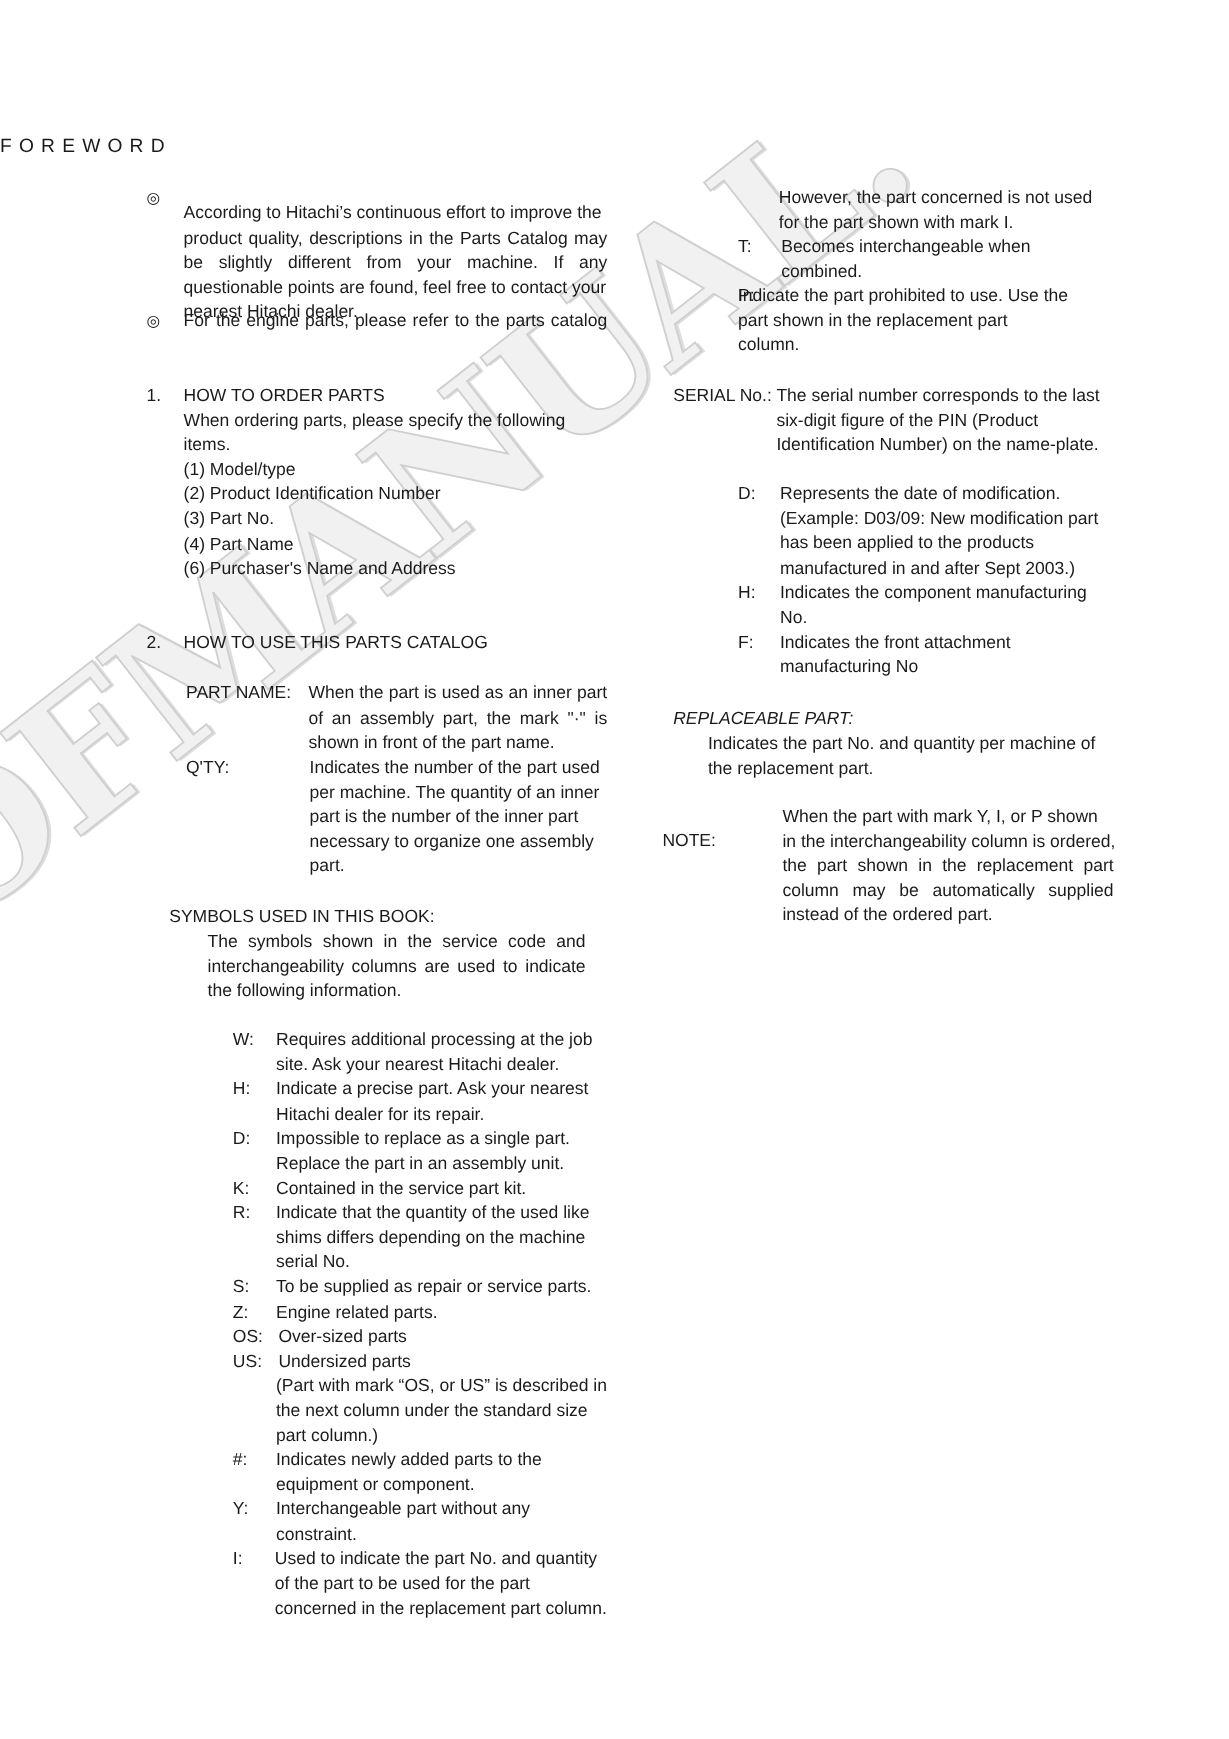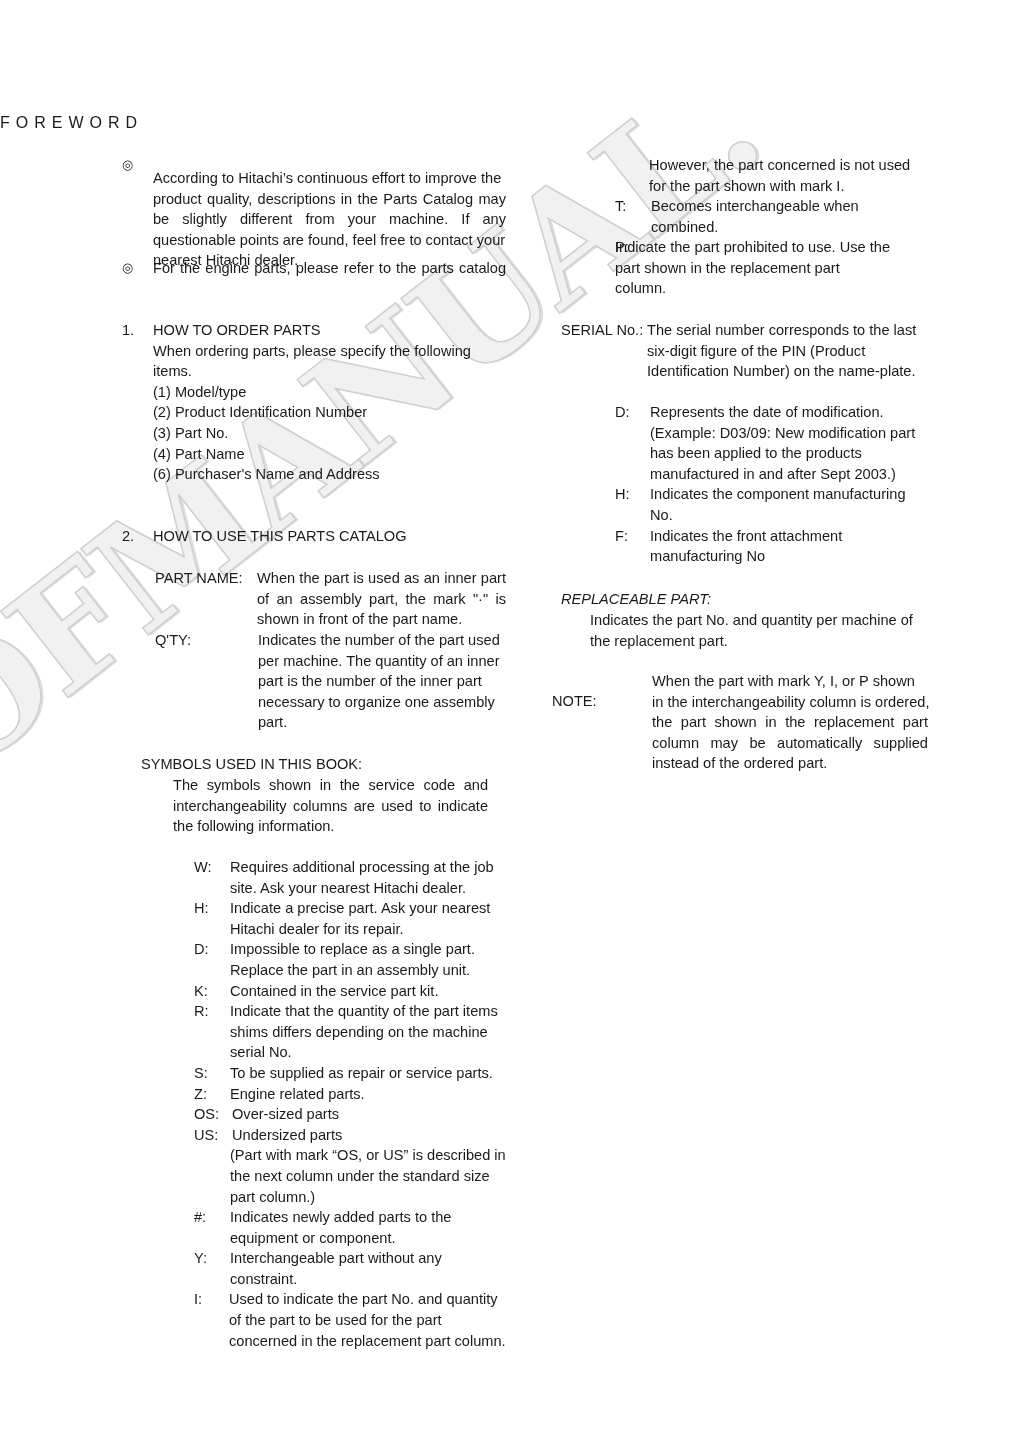--- a/index.html
+++ b/index.html
@@ -111,21 +111,21 @@
     <div>I:</div>
   </div>
   <div class="blk" style="left:230px; top:857px;">
     <div>Requires additional processing at the job</div>
     <div>site. Ask your nearest Hitachi dealer.</div>
     <div>Indicate a precise part. Ask your nearest</div>
     <div>Hitachi dealer for its repair.</div>
     <div>Impossible to replace as a single part.</div>
     <div>Replace the part in an assembly unit.</div>
     <div>Contained in the service part kit.</div>
-    <div>Indicate that the quantity of the part items</div>
+    <div>Indicate that the quantity of the used like</div>
     <div>shims differs depending on the machine</div>
     <div>serial No.</div>
     <div>To be supplied as repair or service parts.</div>
     <div>Engine related parts.</div>
     <div style="padding-left:2px">Over-sized parts</div>
     <div style="padding-left:2px">Undersized parts</div>
     <div>(Part with mark “OS, or US” is described in</div>
     <div>the next column under the standard size</div>
     <div>part column.)</div>
     <div>Indicates newly added parts to the</div>

